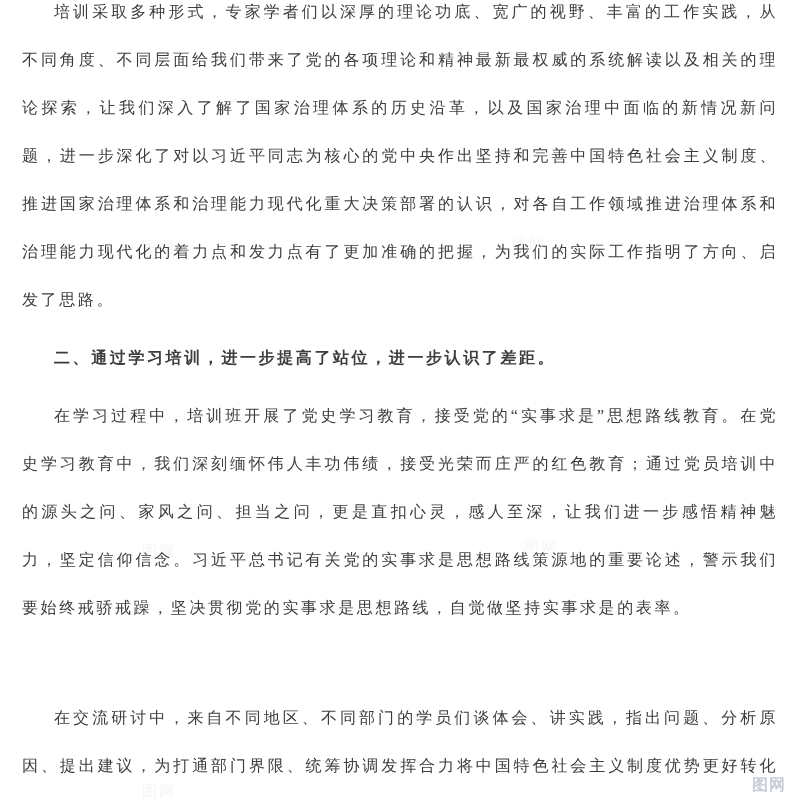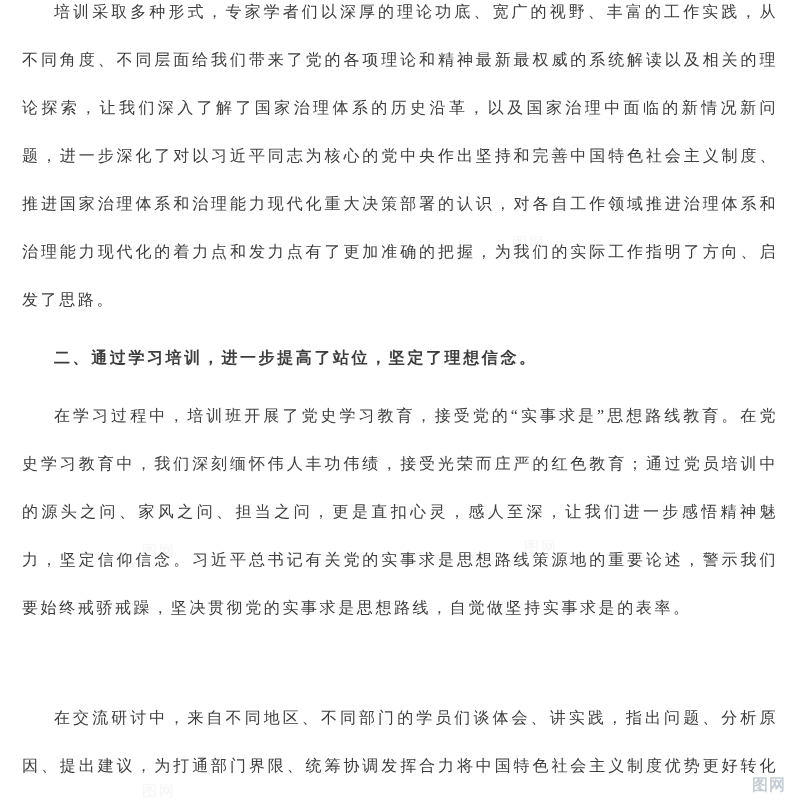--- a/index.html
+++ b/index.html
@@ -81,21 +81,21 @@
 
   <span class="watermark wm1">图网</span>
   <span class="watermark wm2">图网</span>
   <span class="watermark wm3">图网</span>
   <span class="watermark wm4">图网</span>
   <span class="watermark wm5">图网</span>
 
   <div class="content">
     <p class="body-para">培训采取多种形式，专家学者们以深厚的理论功底、宽广的视野、丰富的工作实践，从不同角度、不同层面给我们带来了党的各项理论和精神最新最权威的系统解读以及相关的理论探索，让我们深入了解了国家治理体系的历史沿革，以及国家治理中面临的新情况新问题，进一步深化了对以习近平同志为核心的党中央作出坚持和完善中国特色社会主义制度、推进国家治理体系和治理能力现代化重大决策部署的认识，对各自工作领域推进治理体系和治理能力现代化的着力点和发力点有了更加准确的把握，为我们的实际工作指明了方向、启发了思路。</p>
 
-    <p class="heading">二、通过学习培训，进一步提高了站位，坚定了理想信念。</p>
+    <p class="heading">二、通过学习培训，进一步提高了站位，进一步认识了差距。</p>
 
     <p class="body-para">在学习过程中，培训班开展了党史学习教育，接受党的“实事求是”思想路线教育。在党史学习教育中，我们深刻缅怀伟人丰功伟绩，接受光荣而庄严的红色教育；通过党员培训中的源头之问、家风之问、担当之问，更是直扣心灵，感人至深，让我们进一步感悟精神魅力，坚定信仰信念。习近平总书记有关党的实事求是思想路线策源地的重要论述，警示我们要始终戒骄戒躁，坚决贯彻党的实事求是思想路线，自觉做坚持实事求是的表率。</p>
 
 
     <p class="body-para page-break-gap">在交流研讨中，来自不同地区、不同部门的学员们谈体会、讲实践，指出问题、分析原因、提出建议，为打通部门界限、统筹协调发挥合力将中国特色社会主义制度优势更好转化为治理</p>
   </div>
 
   <span class="watermark-corner">图网</span>
 
 </div>

